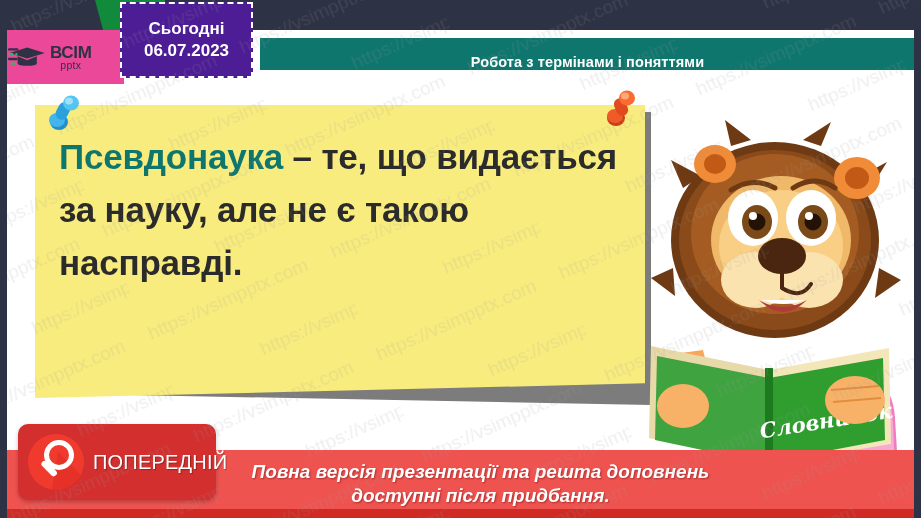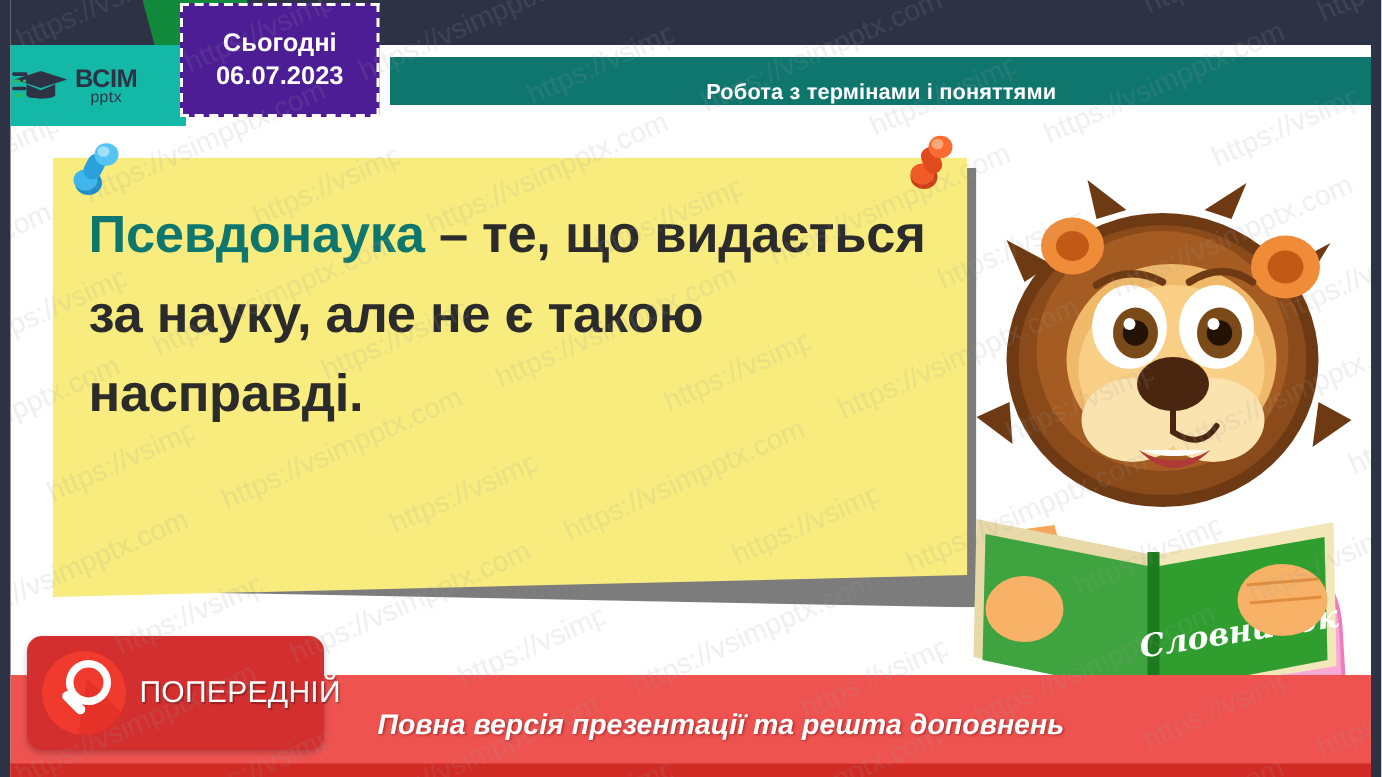--- a/index.html
+++ b/index.html
@@ -58,21 +58,21 @@
     background: #128a3c;
     clip-path: polygon(0 0, 100% 0, 100% 100%, 30% 100%);
     z-index: 6;
   }
 
   
   .logo-box {
     position: absolute;
     left: -7px; top: 30px;
     width: 124px; height: 54px;
-    background: #14b8a6;
+    background: #ec4899;
     display: flex;
     align-items: center;
     z-index: 7;
     padding-left: 8px;
   }
   .logo-mark { width: 40px; height: 32px; flex: 0 0 40px; }
   .logo-text { margin-left: 2px; line-height: 1; }
   .logo-main {
     font-size: 17px; font-weight: bold; color: #2e3245;
     letter-spacing: -0.3px; display: block;
@@ -329,20 +329,21 @@
       <ellipse cx="40" cy="288" rx="26" ry="22" fill="#f8b268"></ellipse>
       <ellipse cx="212" cy="282" rx="30" ry="24" fill="#f8b268"></ellipse>
       <path d="M188 272 L236 268" stroke="#e08e3e" stroke-width="2" fill="none"></path>
       <path d="M190 284 L238 280" stroke="#e08e3e" stroke-width="2" fill="none"></path>
     </svg>
   </span>
 
   <div class="banner">
     <div class="banner-text">
       <span>Повна версія презентації та решта доповнень</span><br>
+      <span>доступні після придбання.</span>
     </div>
   </div>
   <div class="banner-strip"></div>
 
   <div class="preview-badge">
     <span class="magnifier-circle">
       <svg viewBox="0 0 56 56" width="56" height="56">
         <path d="M30 18 L56 44 L56 56 L24 56 Z" fill="#d6281f" opacity=".45"></path>
         <circle cx="31" cy="21" r="12.5" fill="none" stroke="#ffffff" stroke-width="5"></circle>
         <rect x="12" y="31" width="19" height="6.5" rx="3.2" transform="rotate(45 21 34)" fill="#ffffff"></rect>

